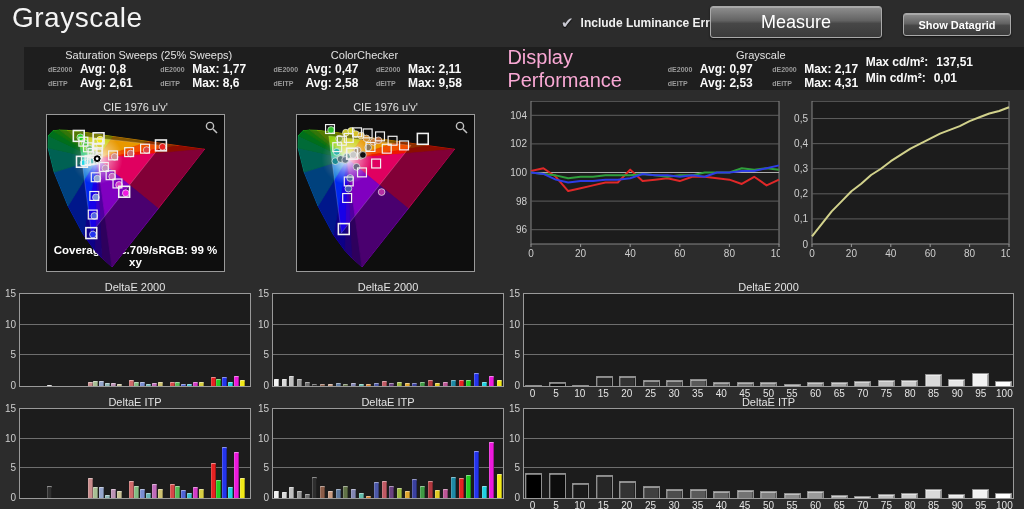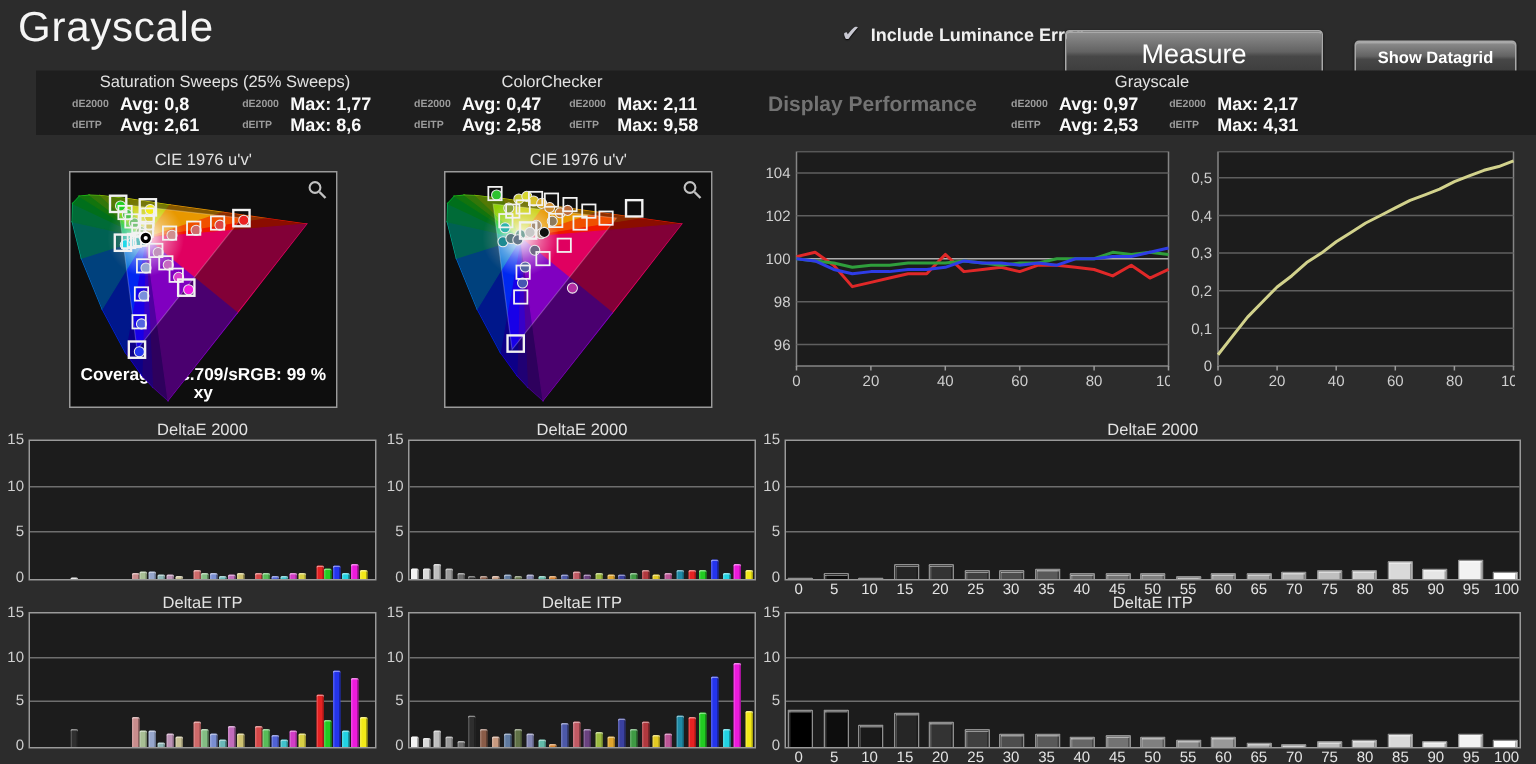--- a/index.html
+++ b/index.html
@@ -7,35 +7,35 @@
        font-family:"Liberation Sans",sans-serif;color:#e8e8e8;}
   .abs{position:absolute;}
   
   #page-title{left:12px;top:2px;font-size:28px;font-weight:400;color:#f5f5f5;letter-spacing:.5px;}
   #lum-check{left:561px;top:15px;display:flex;align-items:center;gap:7px;cursor:pointer;}
   #lum-check .chk{color:#c9c9d2;font-size:15px;line-height:15px;text-shadow:0 1px 1px #000;}
   #lum-check .lbl{font-size:12px;font-weight:700;color:#f0f0f0;}
   .grad-btn{background:linear-gradient(180deg,#8f8f8f,#636363 45%,#474747 55%,#3b3b3b);
             border:1px solid #a9a9a9;border-radius:3px;color:#fff;display:flex;
             align-items:center;justify-content:center;cursor:pointer;
-            box-shadow:0 1px 2px rgba(0,0,0,.6), inset 0 1px 0 rgba(255,255,255,.25);margin-top:14px;}
+            box-shadow:0 1px 2px rgba(0,0,0,.6), inset 0 1px 0 rgba(255,255,255,.25);}
   #measure-btn{left:710px;top:6px;width:170px;height:30px;font-size:18px;}
   #datagrid-btn{left:903px;top:13px;width:106px;height:21px;font-size:11px;font-weight:700;}
   
   #statsbar{left:24px;top:47px;width:1000px;height:43px;background:#1e1e1e;display:flex;}
   .sgroup{display:flex;flex-direction:column;padding-top:2px;}
   .stitle{font-size:11px;color:#e2e2e2;text-align:center;height:13px;}
   .sgrid{display:grid;grid-template-rows:14px 14px;grid-auto-flow:column;}
   .scell{display:flex;align-items:center;gap:6px;padding-left:12px;}
   .scell .sub{font-size:7px;color:#9b9b9b;font-weight:700;width:26px;text-align:left;}
   .scell .val{font-size:12px;font-weight:700;color:#fafafa;white-space:nowrap;}
   .lcell{display:flex;align-items:center;gap:8px;}
   .lcell .llab{font-size:12px;font-weight:700;color:#fafafa;}
   .lcell .lval{font-size:12px;font-weight:700;color:#fafafa;}
-  #dp-label{font-size:14px;font-weight:700;color:#737373;display:flex;align-items:center;}
+  #dp-label{font-size:20px;font-weight:400;color:#f9a8d4;display:flex;align-items:center;}
   
   .ctitle{font-size:11px;color:#e2e2e2;text-align:center;height:12px;line-height:12px;white-space:nowrap;}
   .cie-box{position:relative;width:177px;height:156px;border:1px solid #9a9a9a;background:#0e0e0e;margin-top:1px;}
   .cie-foot{position:absolute;left:0;right:0;bottom:3px;text-align:center;font-size:11.5px;font-weight:700;color:#fff;}
   .zoomico{position:absolute;top:5px;right:6px;width:13px;height:13px;cursor:pointer;}
   .bchart{position:absolute;}
   .bplot{position:relative;border:1px solid #9a9a9a;background:#1c1c1c;}
   .bplot .grid{position:absolute;left:0;right:0;height:1px;background:#6e6e6e;}
   .bplot .ylab{position:absolute;left:-19px;width:15px;text-align:right;font-size:10px;color:#cfcfcf;}
   .bars{position:absolute;left:1px;right:1px;bottom:0;top:0;display:flex;align-items:flex-end;}
@@ -117,20 +117,30 @@
         </div>
       <div class="scell">
           <span class="sub">dE2000</span>
           <span class="val">Max: 2,17</span>
         </div>
       <div class="scell">
           <span class="sub">dEITP</span>
           <span class="val">Max: 4,31</span>
         </div>
     </div>
+  </div>
+  <div class="sgroup" style="width:160px;justify-content:center;gap:2px">
+    <div class="lcell">
+        <span class="llab">Max cd/m²:</span>
+        <span class="lval">137,51</span>
+      </div>
+    <div class="lcell">
+        <span class="llab">Min cd/m²:</span>
+        <span class="lval">0,01</span>
+      </div>
   </div>
 </div>
 
 <div class="abs" style="left:46px;top:101px;width:179px;">
   <div class="ctitle">CIE 1976 u'v'</div>
   <div class="cie-box" id="cie1">
     <span class="zoomico">
       <svg width="13" height="13" viewBox="0 0 13 13">
           <circle cx="5" cy="5" r="3.6" fill="none" stroke="#c2c2c2" stroke-width="1.4"></circle>
           <line x1="8" y1="8" x2="12" y2="12" stroke="#c2c2c2" stroke-width="1.6"></line>

